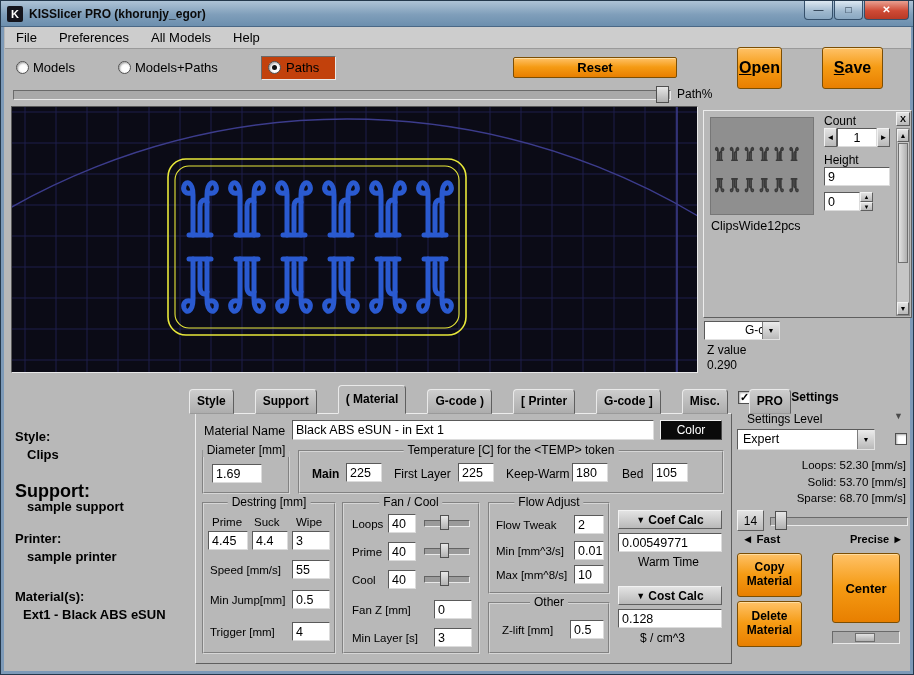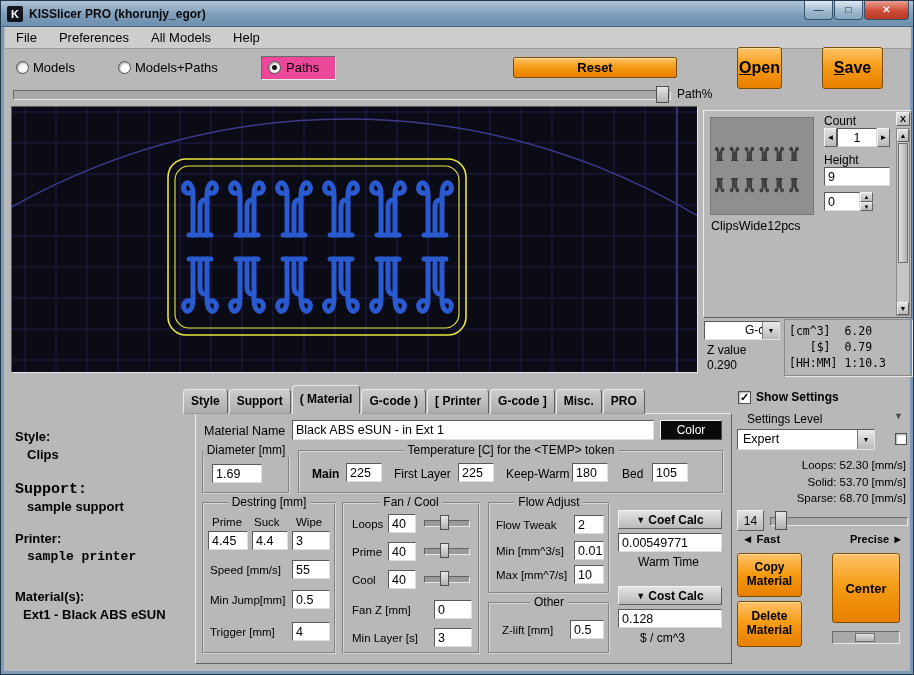--- a/index.html
+++ b/index.html
@@ -55,21 +55,21 @@
   .gtitle { position:absolute; top:-9px; left:50%; transform:translateX(-50%); background:#b8b8b8;
     padding:0 4px; font-size:12px; white-space:nowrap; }
   .mono { font-family:"DejaVu Sans Mono", monospace; font-size:11.5px; white-space:pre; line-height:16px; }
 
   .mslider { position:absolute; width:46px; height:18px; }
   .mslider .trk { position:absolute; left:0; right:0; top:6px; height:7px; background:#9a9a9a;
     border:1px solid; border-color:#636363 #e8e8e8 #e8e8e8 #636363; }
   .mslider .thm { position:absolute; left:16px; top:1px; width:9px; height:15px;
     background:linear-gradient(#e8e8e8,#b2b2b2); border:1px solid #4f4f4f; }
 
-  .tabrow { position:absolute; left:182px; top:384px; height:29px; display:flex; align-items:flex-end; z-index:3; }
+  .tabrow { position:absolute; left:188px; top:384px; height:29px; display:flex; align-items:flex-end; z-index:3;gap:20px; }
   .tab { height:25px; background:linear-gradient(#cdcdcd,#adadad); border:1px solid;
     border-color:#eaeaea #5f5f5f #9a9a9a #eaeaea; border-radius:4px 4px 0 0; font-size:12px; font-weight:bold;
     padding:0 7px; line-height:23px; margin-right:1px; }
   .tab.active { height:29px; background:#b8b8b8; border-bottom:1px solid #b8b8b8; line-height:27px; }
 
   .panel-raised { position:absolute; background:#b8b8b8; border:1px solid;
     border-color:#ececec #5f5f5f #5f5f5f #ececec; }
   .vscroll { position:absolute; width:14px; background:#c6c6c6; border:1px solid #8a8a8a; }
   .vs-btn { position:absolute; left:0; width:12px; height:13px; font-size:7px; }
   .vs-thumb { position:absolute; left:1px; width:10px; background:linear-gradient(90deg,#e2e2e2,#b0b0b0);
@@ -96,21 +96,21 @@
     <span class="menu-item">All Models</span>
     <span class="menu-item">Help</span>
   </div>
 
   <span class="radio" style="left:15px;top:60px;"></span>
   <span class="lbl" style="position:absolute;left:32px;top:59px;font-size:13px;">Models</span>
 
   <span class="radio" style="left:117px;top:60px;"></span>
   <span class="lbl" style="position:absolute;left:134px;top:59px;font-size:13px;">Models+Paths</span>
 
-  <span class="sunkenbox" style="position:absolute;left:260px;top:55px;width:75px;height:24px;background:#ec4899;">
+  <span class="sunkenbox" style="position:absolute;left:260px;top:55px;width:75px;height:24px;background:#c2410c;">
     <span class="radio sel" style="left:6px;top:4px;"></span>
     <span class="lbl" style="position:absolute;left:24px;top:3px;font-size:13px;">Paths</span>
   </span>
 
 
   <span class="btn-orange" style="left:512px;top:56px;width:164px;height:21px;font-size:13px;border-radius:2px;">Reset</span>
 
   <span class="btn-orange btn-big" style="left:736px;top:46px;width:45px;height:42px;">Open</span>
   <span class="btn-orange btn-big" style="left:821px;top:46px;width:61px;height:42px;">Save</span>
 
@@ -203,43 +203,38 @@
     </span>
   </div>
 
   <span class="combo" style="left:703px;top:320px;width:76px;height:19px;">
     <span class="ctxt" style="font-size:12px;padding:1px 4px;margin-left:36px;">G-code</span>
     <span class="cbtn">▼</span>
   </span>
   <span class="lbl" style="position:absolute;left:706px;top:342px;">Z value</span>
   <span class="lbl" style="position:absolute;left:706px;top:357px;">0.290</span>
 
-  <div style="position:absolute;left:783px;top:318px;width:128px;height:57px;border:1px solid #8a8a8a;box-shadow:1px 1px 0 #e8e8e8;padding:3px 4px;">
-    <div class="mono">[cm^3]  6.20</div>
-    <div class="mono">   [$]  0.79</div>
-    <div class="mono">[HH:MM] 1:10.3</div>
-  </div>
 
   <div class="tabrow">
     <span class="tab">Style</span>
     <span class="tab">Support</span>
     <span class="tab active">( Material</span>
     <span class="tab">G-code )</span>
     <span class="tab">[ Printer</span>
     <span class="tab">G-code ]</span>
     <span class="tab">Misc.</span>
     <span class="tab">PRO</span>
   </div>
 
   <span class="lbl-b" style="position:absolute;left:14px;top:428px;font-size:13px;">Style:</span>
   <span class="lbl-b" style="position:absolute;left:26px;top:446px;font-size:13px;">Clips</span>
-  <span class="lbl-b" style="position:absolute;left:14px;top:480px;font-size:15px;font-family:Liberation Mono, monospace;">Support:</span>
+  <span class="lbl-b" style="position:absolute;left:14px;top:480px;font-size:18px;">Support:</span>
   <span class="lbl-b" style="position:absolute;left:26px;top:498px;font-size:13px;">sample support</span>
   <span class="lbl-b" style="position:absolute;left:14px;top:530px;font-size:13px;">Printer:</span>
-  <span class="lbl-b" style="position:absolute;left:26px;top:548px;font-size:13px;font-family:Liberation Mono, monospace;">sample printer</span>
+  <span class="lbl-b" style="position:absolute;left:26px;top:548px;font-size:13px;">sample printer</span>
   <span class="lbl-b" style="position:absolute;left:14px;top:588px;font-size:13px;">Material(s):</span>
   <span class="lbl-b" style="position:absolute;left:22px;top:606px;font-size:13px;">Ext1 - Black ABS eSUN</span>
 
   <div class="panel-raised" style="left:194px;top:412px;width:537px;height:251px;z-index:2;">
 
     <span class="lbl" style="position:absolute;left:8px;top:10px;font-size:12.5px;">Material Name</span>
     <span class="field" style="left:96px;top:6px;width:362px;height:20px;">Black ABS eSUN - in Ext 1</span>
     <span style="position:absolute;left:464px;top:6px;width:62px;height:20px;background:#0a0a0a;color:#fff;border:1px solid;border-color:#efefef #4a4a4a #4a4a4a #efefef;font-size:12px;display:flex;align-items:center;justify-content:center;">Color</span>
 
     <div class="group" style="left:6px;top:36px;width:88px;height:44px;">
@@ -300,21 +295,21 @@
       <span class="lbl-s" style="position:absolute;left:8px;top:128px;">Min Layer [s]</span>
       <span class="field" style="left:90px;top:124px;width:38px;">3</span>
     </div>
 
     <div class="group" style="left:292px;top:88px;width:122px;height:92px;">
       <span class="gtitle">Flow Adjust</span>
       <span class="lbl-s" style="position:absolute;left:6px;top:15px;">Flow Tweak</span>
       <span class="field" style="left:84px;top:11px;width:30px;">2</span>
       <span class="lbl-s" style="position:absolute;left:6px;top:41px;">Min [mm^3/s]</span>
       <span class="field" style="left:84px;top:37px;width:30px;">0.01</span>
-      <span class="lbl-s" style="position:absolute;left:6px;top:65px;">Max [mm^7/s]</span>
+      <span class="lbl-s" style="position:absolute;left:6px;top:65px;">Max [mm^8/s]</span>
       <span class="field" style="left:84px;top:61px;width:30px;">10</span>
     </div>
 
     <div class="group" style="left:292px;top:188px;width:122px;height:52px;">
       <span class="gtitle">Other</span>
       <span class="lbl-s" style="position:absolute;left:12px;top:20px;">Z-lift [mm]</span>
       <span class="field" style="left:80px;top:16px;width:34px;">0.5</span>
     </div>
 
     <span class="btn3d" style="position:absolute;left:422px;top:96px;width:104px;height:19px;font-size:12px;font-weight:bold;gap:3px;">

